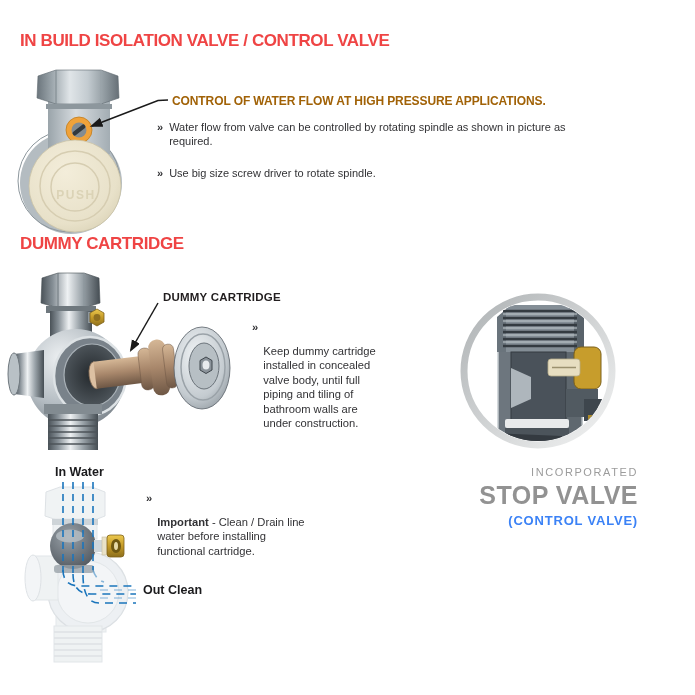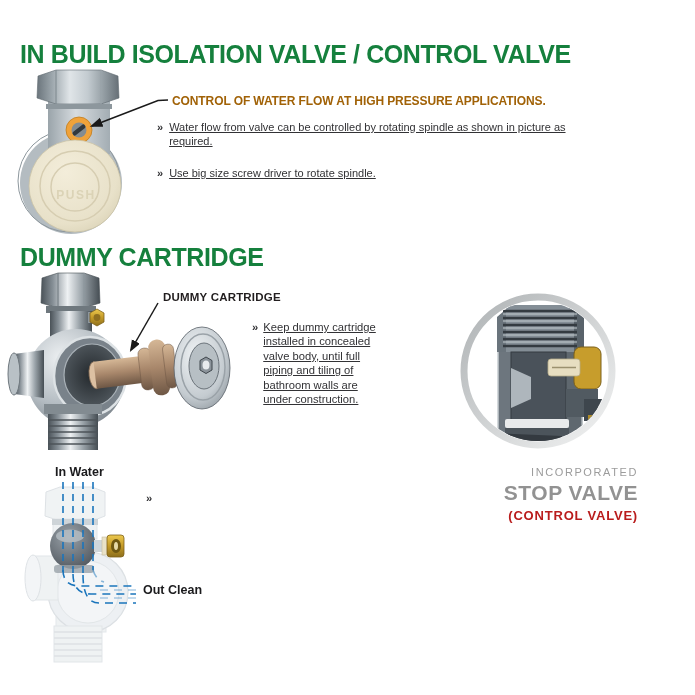--- a/index.html
+++ b/index.html
@@ -3,36 +3,36 @@
 <meta charset="utf-8">
 <style>
   html,body{margin:0;padding:0;background:#ffffff;}
   .page{
     position:relative;width:695px;height:695px;background:#ffffff;overflow:hidden;
     font-family:"Liberation Sans", sans-serif;color:#231f20;
   }
   .art{position:absolute;left:0;top:0;width:695px;height:695px;pointer-events:none;}
   .abs{position:absolute;}
   .sec-title{
-    font-size:25px;font-weight:700;letter-spacing:-0.4px;color:#15803d;white-space:nowrap;margin-top:9px;
+    font-size:17px;font-weight:700;letter-spacing:-0.4px;color:#ef4444;white-space:nowrap;
   }
   .callout-heading{
     font-size:12px;font-weight:700;letter-spacing:-0.1px;color:#a16207;white-space:nowrap;
   }
   .bullet{display:flex;align-items:flex-start;color:#323235;}
   .bullet .mk{font-weight:700;font-size:11px;line-height:14px;margin-right:6px;flex:0 0 auto;}
-  .bullet .tx{font-size:11px;line-height:14px;text-decoration:underline;}
+  .bullet .tx{font-size:11px;line-height:14px;}
   .bullet-sm .mk{font-size:11.2px;line-height:14.4px;margin-right:5px;}
-  .bullet-sm .tx{font-size:11.2px;line-height:14.4px;}
+  .bullet-sm .tx{font-size:11.2px;line-height:14.4px;margin-top:24px;}
   .flow-label{font-size:12.5px;font-weight:700;color:#1b1b1d;white-space:nowrap;}
   .small-callout{font-size:11.5px;font-weight:700;letter-spacing:0.2px;color:#221e1f;white-space:nowrap;}
   .inc-block{width:200px;text-align:right;}
   .inc-line1{font-size:11px;font-weight:500;letter-spacing:1.6px;color:#9c9c9c;}
-  .inc-line2{font-size:21px;font-weight:700;letter-spacing:0.5px;color:#929292;margin-top:3px;}
-  .inc-line3{font-size:13px;font-weight:700;letter-spacing:0.8px;color:#b91c1c;margin-top:3px;}
+  .inc-line2{font-size:25px;font-weight:700;letter-spacing:0.5px;color:#929292;margin-top:3px;}
+  .inc-line3{font-size:13px;font-weight:700;letter-spacing:0.8px;color:#3b82f6;margin-top:3px;}
   .b{font-weight:700;}
 </style>
 </head>
 <body>
 
 <div class="page">
 
   <svg class="art" viewBox="0 0 695 695">
     <defs>
       <marker id="ah" markerWidth="9" markerHeight="8" refX="6.5" refY="3" orient="auto">
@@ -279,20 +279,21 @@
 
   <div class="abs bullet bullet-sm" style="left:252px;top:320px;width:145px;">
     <span class="mk">»</span>
     <div class="tx" style="width:126px;">Keep dummy cartridge installed in concealed valve body, until full piping and tiling of bathroom walls are under construction.</div>
   </div>
 
   <div class="abs flow-label" style="left:55px;top:465px;">In Water</div>
 
   <div class="abs bullet bullet-sm" style="left:146px;top:491px;width:178px;">
     <span class="mk">»</span>
+    <div class="tx" style="width:158px;"><span class="b">Important</span><span> - Clean / Drain line water before installing functional cartridge.</span></div>
   </div>
 
   <div class="abs flow-label" style="left:143px;top:583px;">Out Clean</div>
 
   <div class="abs inc-block" style="left:438px;top:466px;">
     <div class="inc-line1">INCORPORATED</div>
     <div class="inc-line2">STOP VALVE</div>
     <div class="inc-line3">(CONTROL VALVE)</div>
   </div>
 

